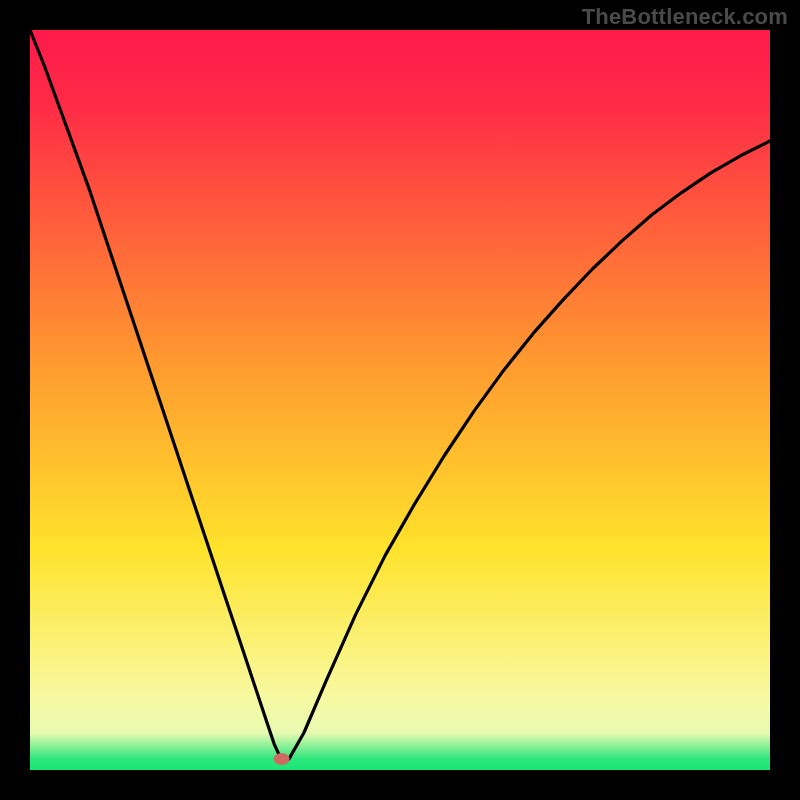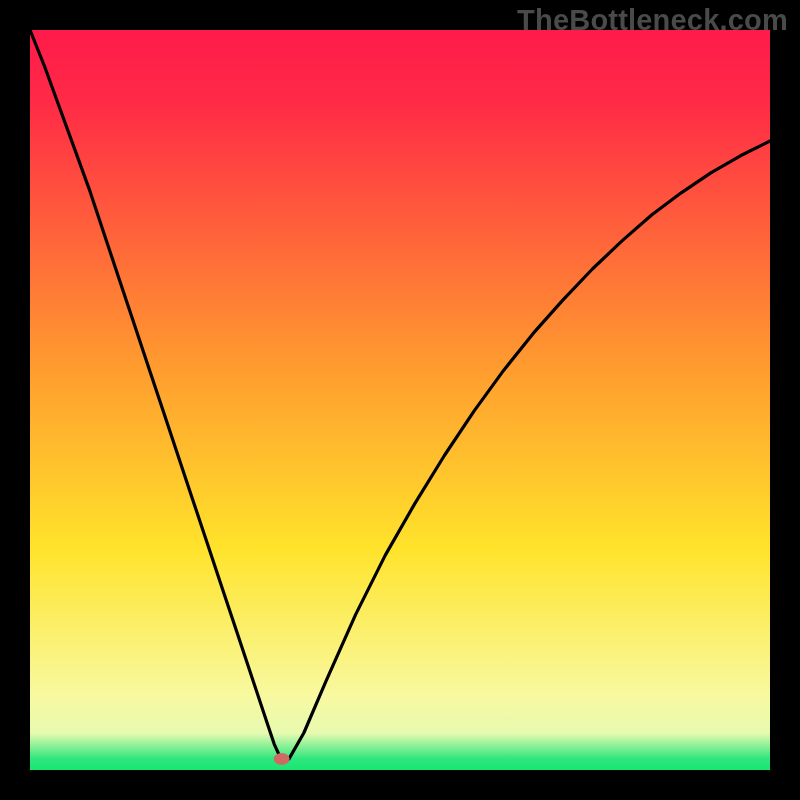--- a/index.html
+++ b/index.html
@@ -15,21 +15,21 @@
     position: relative;
     width: 800px;
     height: 800px;
     background: #000;
   }
   .watermark {
     position: absolute;
     top: 4px;
     right: 12px;
     color: #4a4a4a;
-    font-size: 29px;
+    font-size: 22px;
     font-weight: 600;
     letter-spacing: 0.2px;
     z-index: 3;
   }
   .plot {
     position: absolute;
     left: 30px;
     top: 30px;
     width: 740px;
     height: 740px;

